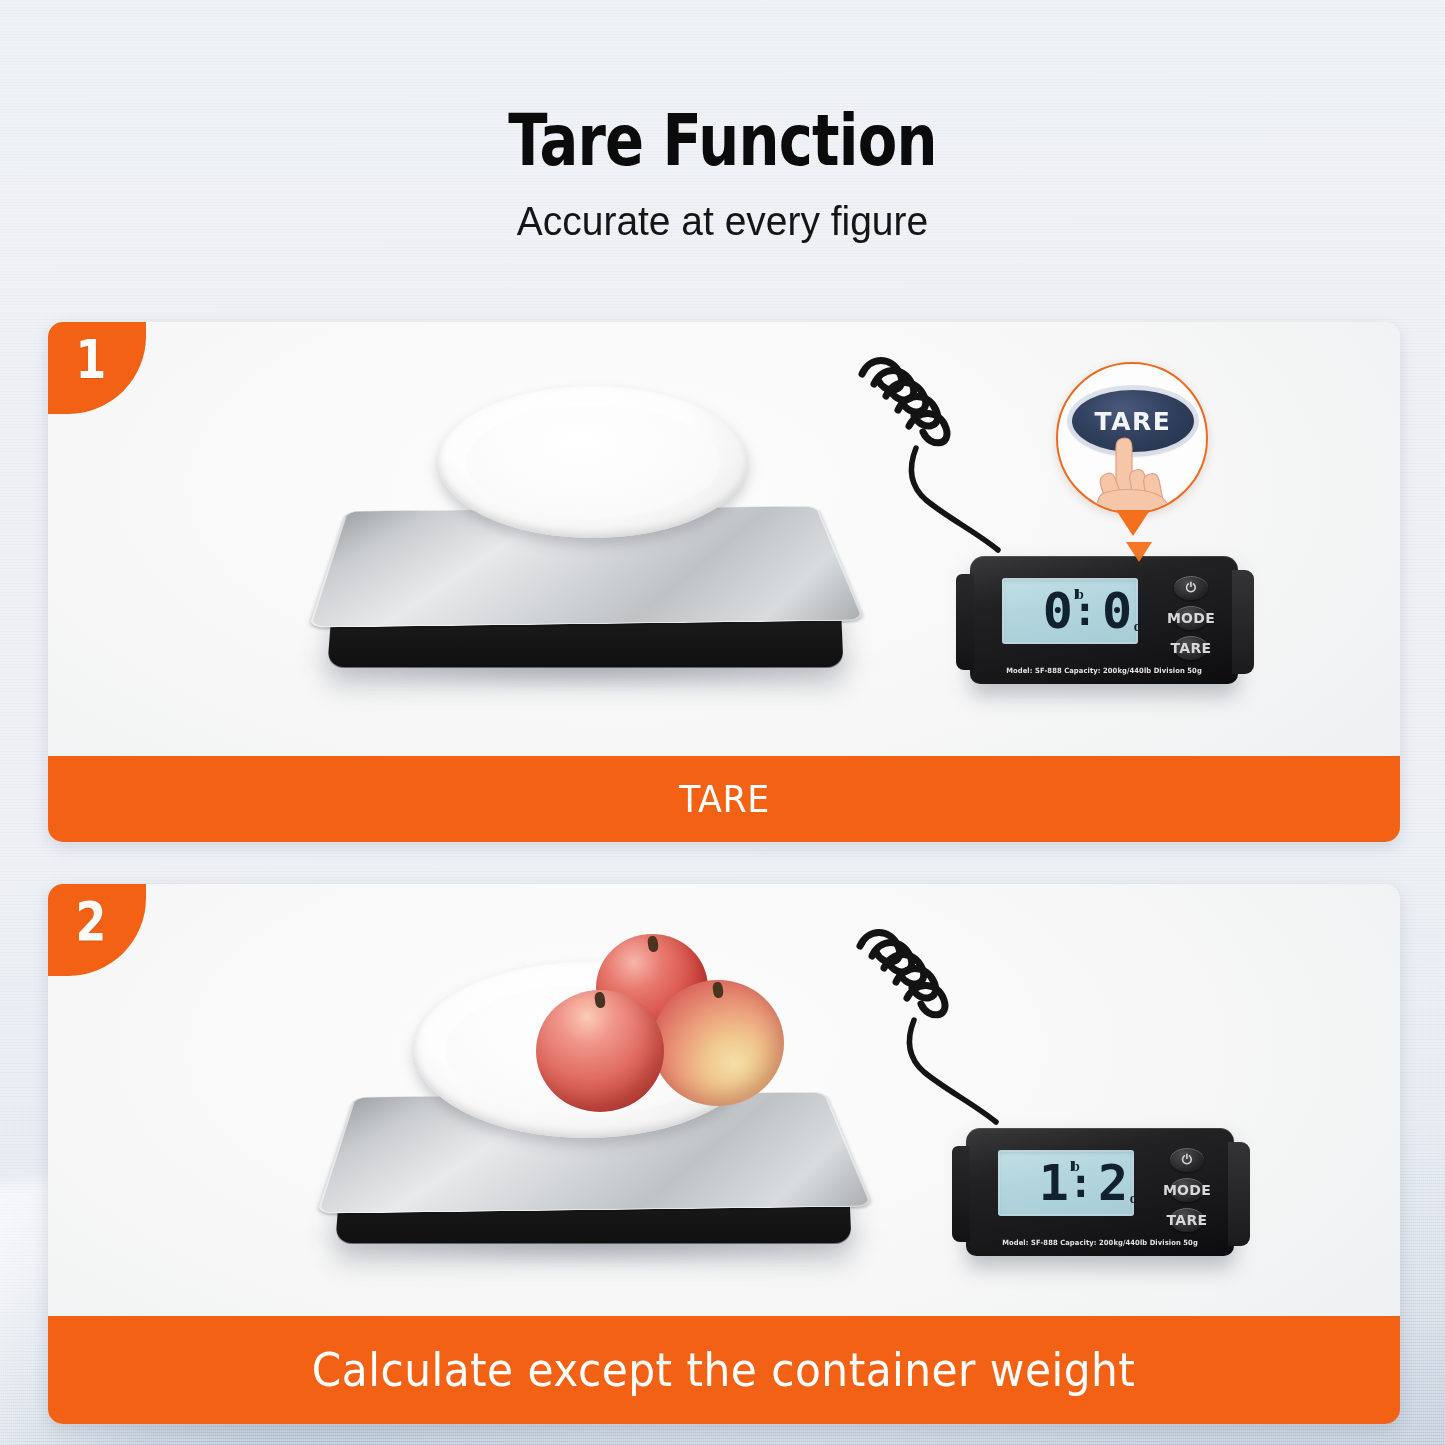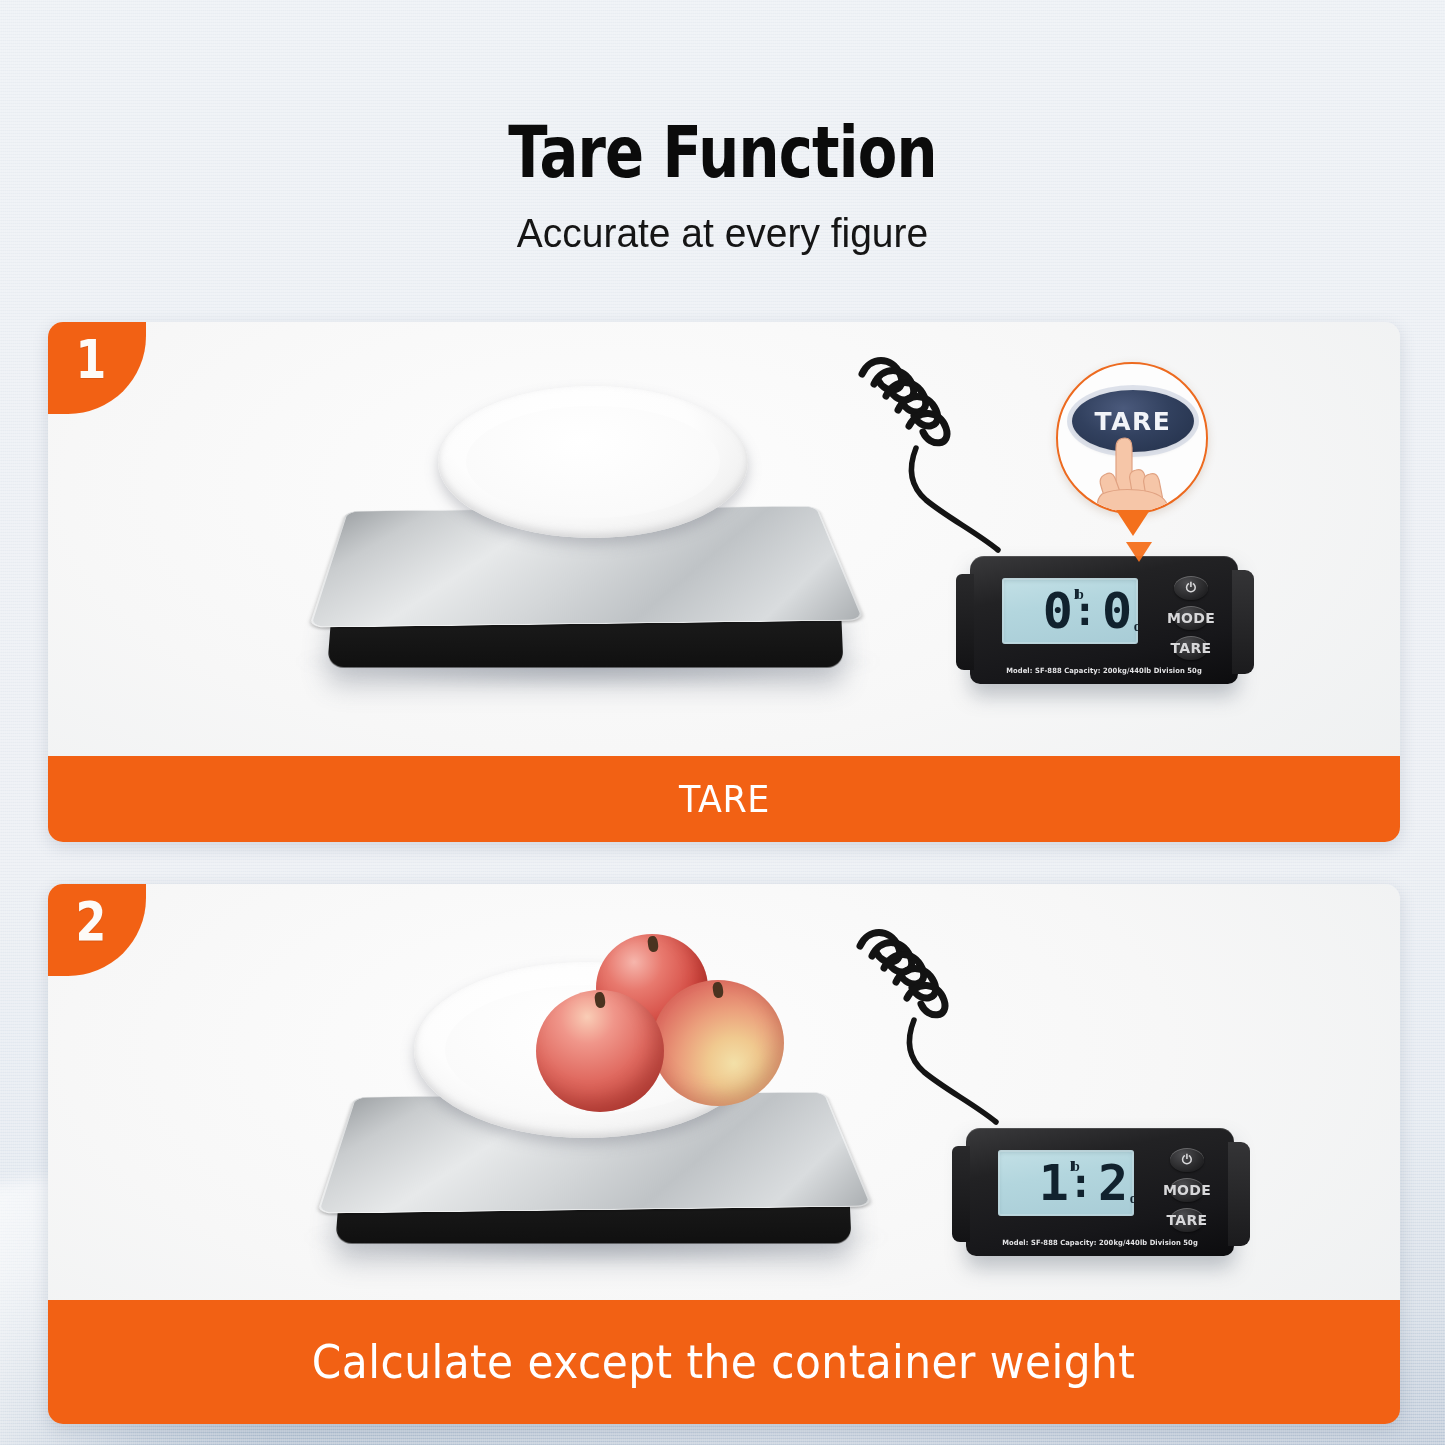--- a/index.html
+++ b/index.html
@@ -38,21 +38,21 @@
     left: -60px; bottom: -40px;
     width: 420px; height: 320px;
     background: linear-gradient(115deg, rgba(255,255,255,.85) 0%, rgba(255,255,255,.10) 55%, rgba(255,255,255,0) 80%);
     transform: rotate(-8deg);
     filter: blur(7px);
   }
 
   
   #header {
     position: absolute;
-    left: 0; top: 12px; width: 100%;
+    left: 0; top: 0; width: 100%;
     text-align: center;
     z-index: 5;
   }
   #title {
     margin: 0;
     padding-top: 104px;
     font-family: "DejaVu Sans", sans-serif;
     font-size: 72px;
     font-weight: 700;
     letter-spacing: -1px;
@@ -95,21 +95,21 @@
   .caption {
     position: absolute;
     left: 0; right: 0; bottom: 0;
     background: #f26114;
     color: #ffffff;
     display: flex;
     align-items: center;
     justify-content: center;
   }
   #panel-1 .caption { height: 86px; }
-  #panel-2 .caption { height: 124px; }
+  #panel-2 .caption { height: 108px; }
   .caption-text {
     font-family: "DejaVu Sans", sans-serif;
     font-size: 38px;
     font-weight: 400;
     letter-spacing: .5px;
     transform: scaleX(.92);
   }
   #panel-2 .caption-text { font-size: 46px; }
 
   

